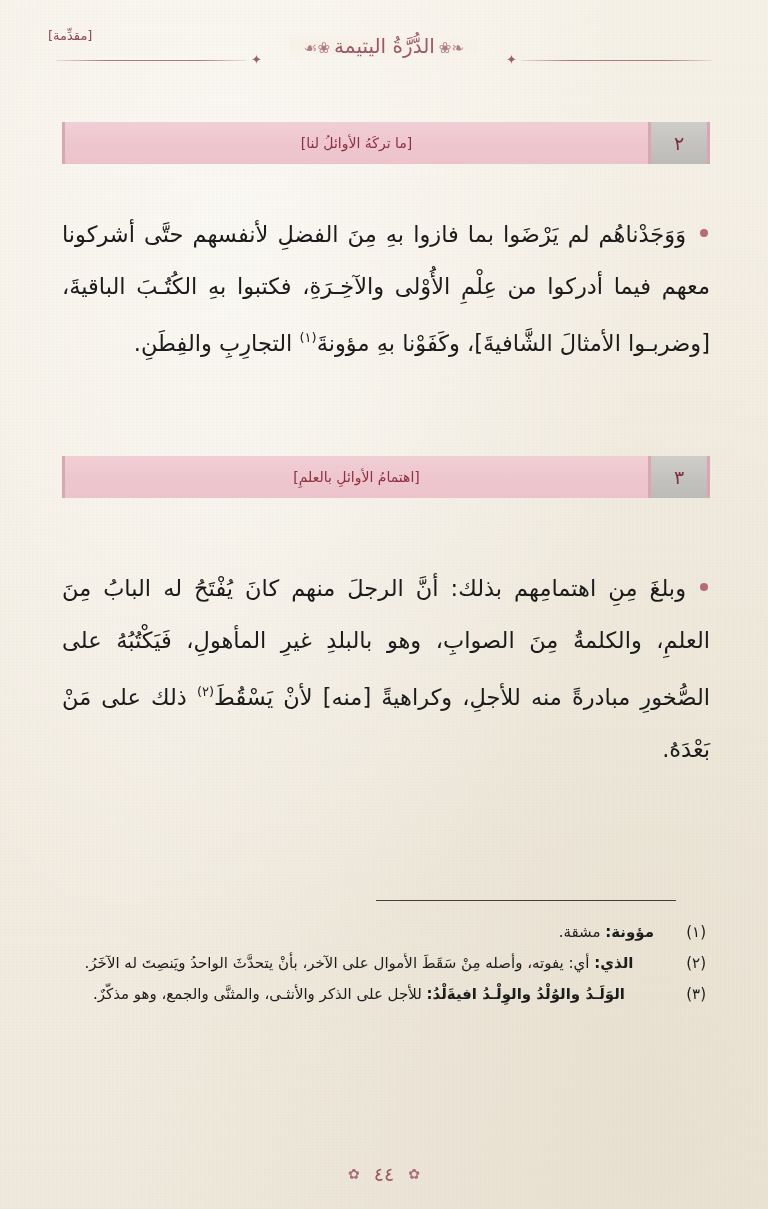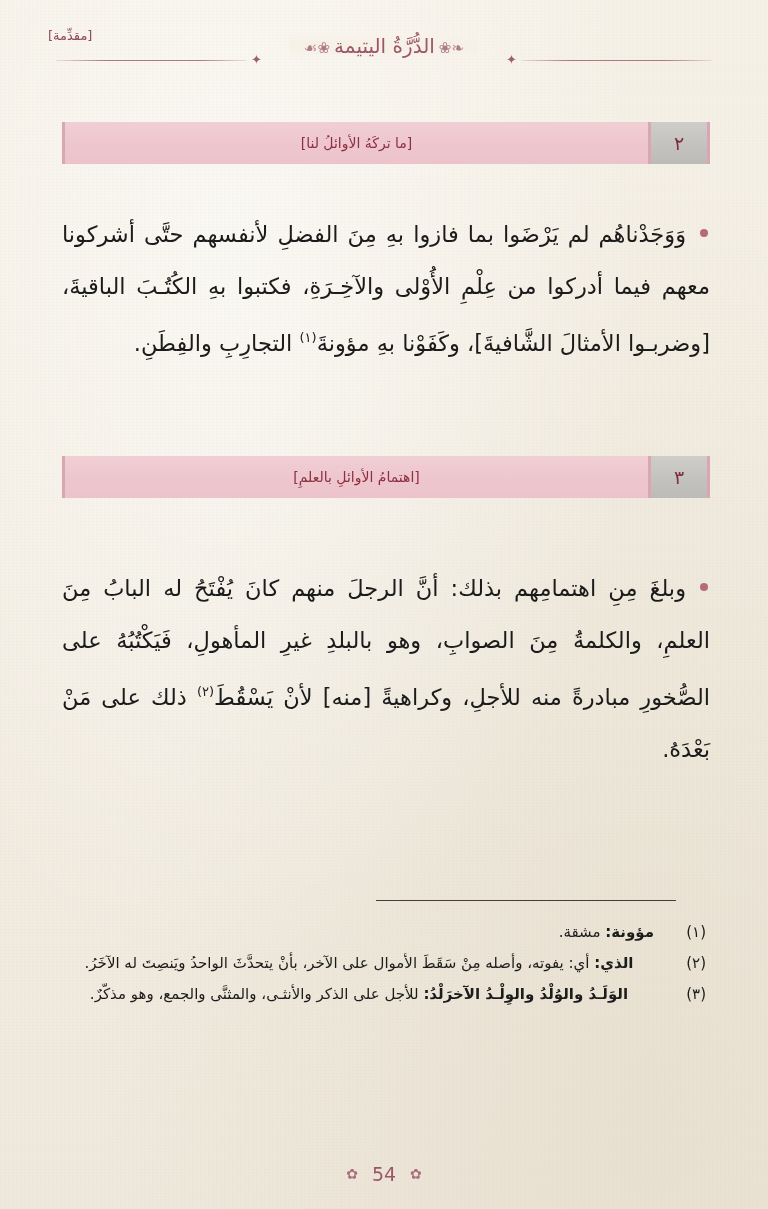--- a/index.html
+++ b/index.html
@@ -294,24 +294,24 @@
       <div class="fn-text" style="text-align-last:right"><b>مؤونة:</b><span> مشقة.</span></div>
     </div>
 
     <div class="fn-item">
       <div class="fn-marker">(٢)</div>
       <div class="fn-text"><b>الذي:</b><span> أي: يفوته، وأصله مِنْ سَقَطَ الأموال على الآخر، بأنْ يتحدَّثَ الواحدُ ويَنصِتَ له الآخَرُ.</span></div>
     </div>
 
     <div class="fn-item">
       <div class="fn-marker">(٣)</div>
-      <div class="fn-text"><b>الوَلَـدُ والوُلْدُ والوِلْـدُ الآخرَلْدُ:</b><span> للأجل على الذكر والأنثـى، والمثنَّى والجمع، وهو مذكّرٌ.</span></div>
+      <div class="fn-text"><b>الوَلَـدُ والوُلْدُ والوِلْـدُ افيةَلْدُ:</b><span> للأجل على الذكر والأنثـى، والمثنَّى والجمع، وهو مذكّرٌ.</span></div>
     </div>
 
   </div>
 
   <div class="page-number">
     <span class="pn-orn">✿</span>
-    <span>54</span>
+    <span>٤٤</span>
     <span class="pn-orn">✿</span>
   </div>
 
 </div>
 
 </body></html>

